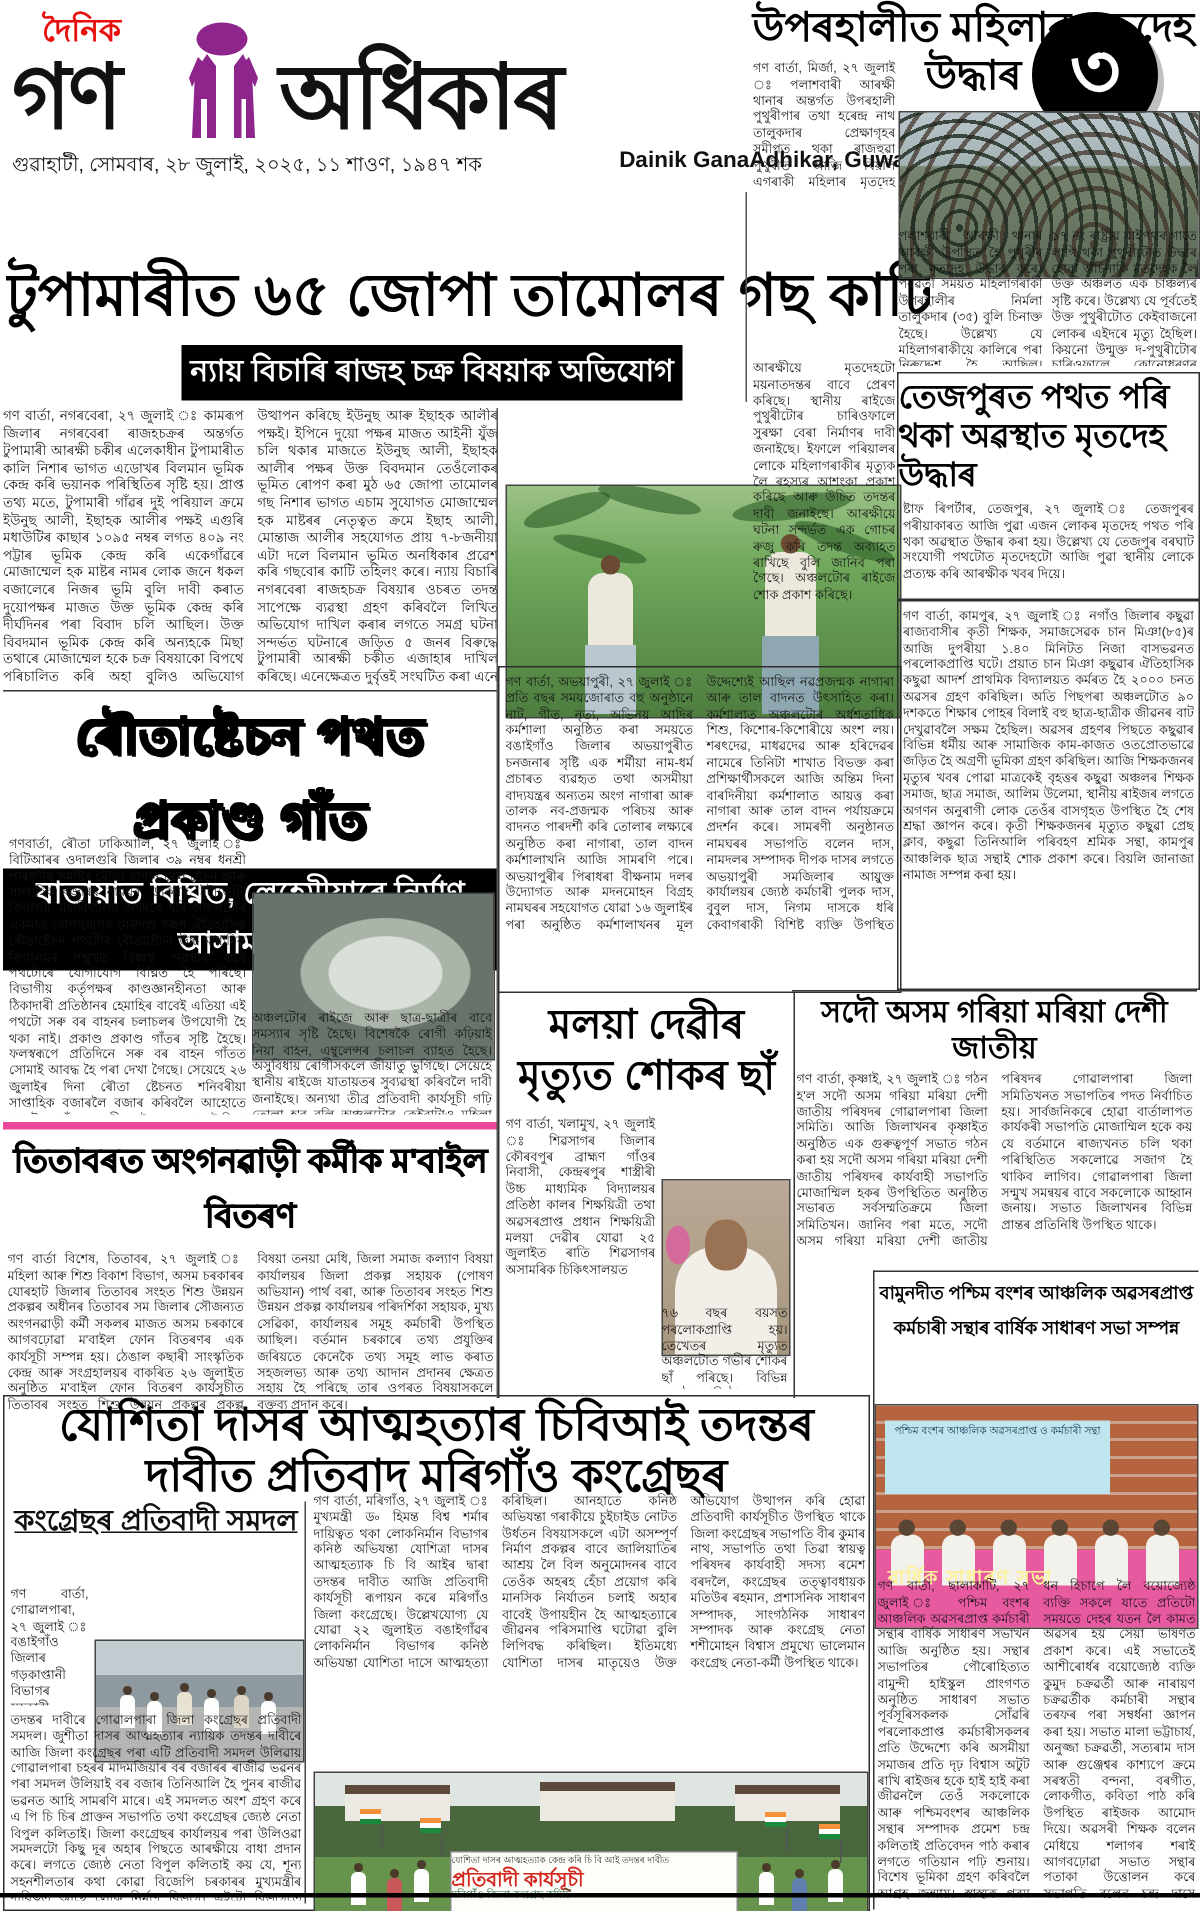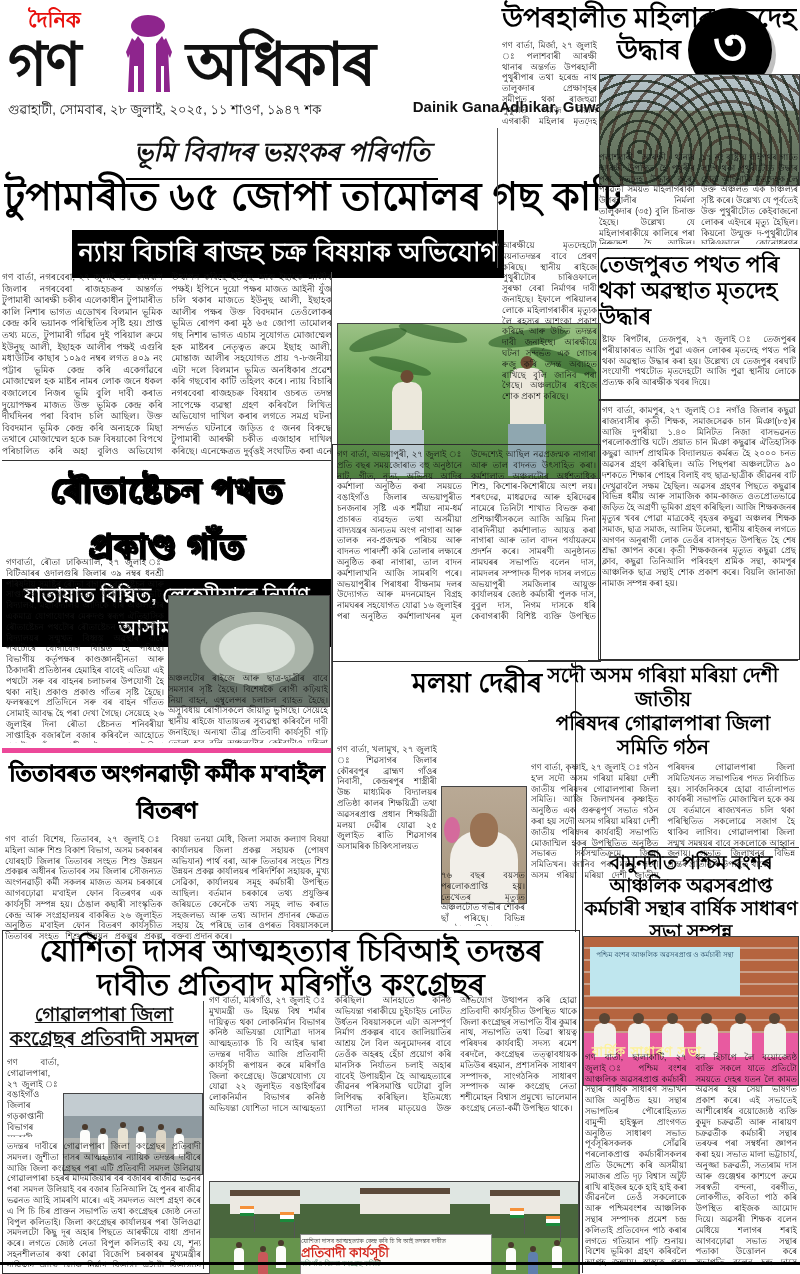--- a/index.html
+++ b/index.html
@@ -23,21 +23,21 @@
            box-shadow:4px 5px 0 #c0c0c0;color:#fff;font-size:52px;font-weight:bold;
            display:flex;align-items:center;justify-content:center;}
   #dateline-as{left:8px;top:100px;font-size:13px;}
   #dateline-en{right:6px;top:98px;font-size:15px;font-weight:bold;}
   
   #tupamari{left:2px;top:128px;width:618px;height:140px;}
   #kicker-wrap{left:0;top:4px;width:560px;text-align:center;}
   #kicker{display:inline-block;font-style:italic;font-weight:bold;font-size:26px;border-bottom:2px solid #000;padding:0 8px 2px;}
   #main-headline{left:2px;top:38px;width:616px;font-size:39px;white-space:nowrap;overflow:hidden;font-weight:bold;}
   #main-subbar-wrap{left:0;top:102px;width:572px;text-align:center;}
-  #main-subbar{display:inline-block;font-size:26px;padding:2px 6px;}
+  #main-subbar{display:inline-block;font-size:20px;padding:2px 6px;}
   #tupamari-body{left:2px;top:272px;width:330px;height:186px;}
   
   #photo-betel{left:337px;top:287px;width:262px;height:154px;
     background:linear-gradient(180deg,#9cc286 0%,#6fa75b 35%,#4e7d3f 100%);}
   .frond{position:absolute;background:rgba(32,84,30,.55);border-radius:50%;}
   .fig{position:absolute;background:#ece8dc;border-radius:10px 10px 2px 2px;}
   .fig:before{content:"";position:absolute;left:50%;top:-12px;transform:translateX(-50%);
     width:13px;height:13px;border-radius:50%;background:#6b4a33;}
   .lungi{position:absolute;background:#b9c8cf;}
   
@@ -71,35 +71,35 @@
   #routa-caption{position:absolute;left:166px;top:212px;width:160px;height:70px;}
   
   #titabar{left:2px;top:748px;width:330px;height:184px;}
   #titabar-h{font-size:22px;text-align:center;-webkit-text-stroke:.6px #000;}
   #titabar-body{margin:4px 3px 0;height:148px;}
   
   #abhayapuri{left:332px;top:444px;width:267px;height:216px;}
   #abha-h{font-size:23px;text-align:center;padding-top:2px;}
   #abha-body{margin:4px 4px 0;height:178px;}
   
-  #malaya{left:332px;top:662px;width:196px;height:270px;padding-left:46px;}
+  #malaya{left:332px;top:662px;width:196px;height:270px;}
   #malaya-h{font-size:27px;text-align:center;line-height:34px;padding-top:4px;}
   #malaya-txt{position:absolute;left:4px;top:82px;width:100px;height:182px;}
   #photo-portrait{position:absolute;left:108px;top:88px;width:84px;height:116px;
     background:linear-gradient(180deg,#b9a995 0%,#a8977f 100%);}
   .face{position:absolute;left:28px;top:26px;width:28px;height:34px;border-radius:45%;background:#9a7354;}
   .sari{position:absolute;left:8px;top:44px;width:68px;height:72px;border-radius:40% 40% 0 0;background:#f2efe9;}
   .flower{position:absolute;left:2px;top:30px;width:16px;height:26px;border-radius:50%;background:#d46a9c;}
   
   #goriya{left:528px;top:660px;width:270px;height:186px;}
   #goriya-h{font-size:20px;text-align:center;line-height:24px;padding-top:2px;}
   #goriya-body{margin:3px 3px 0;height:126px;}
   
   #bamundi{left:582px;top:847px;width:216px;height:425px;}
-  #bamundi-h{font-size:19px;text-align:center;line-height:23px;}
+  #bamundi-h{font-size:12px;text-align:center;line-height:23px;}
   #photo-banquet{position:absolute;left:0;top:52px;width:214px;height:148px;
     background:repeating-linear-gradient(180deg,#b5643f 0 10px,#caa08a 10px 12px);}
   .cyan-banner{position:absolute;left:6px;top:10px;width:150px;height:46px;background:#bfe6ee;
      font-size:7px;color:#163a57;text-align:center;line-height:9px;padding-top:3px;overflow:hidden;}
   .pink-strip{position:absolute;left:0;bottom:0;width:100%;height:52px;background:#e85aa0;}
   .pink-text{position:absolute;left:8px;bottom:22px;font-size:13px;font-weight:bold;color:#fdf29a;letter-spacing:1px;}
   .seated{position:absolute;bottom:28px;width:22px;height:34px;border-radius:8px 8px 0 0;background:#f3f1ec;}
   .seated:before{content:"";position:absolute;left:5px;top:-10px;width:11px;height:11px;border-radius:50%;background:#5a4635;}
   #bamundi-body{position:absolute;left:2px;top:204px;width:212px;height:218px;}
   
@@ -145,21 +145,20 @@
         <path d="M54 38 L48 24 L44 28 L52 44 Z" fill="#8e258d"></path>
       </svg>
     </div>
     <div class="abs" id="title2">অধিকাৰ</div>
     <div class="abs" id="pagenum">৩</div>
     <div class="abs" id="dateline-as">গুৱাহাটী, সোমবাৰ, ২৮ জুলাই, ২০২৫, ১১ শাওণ, ১৯৪৭ শক</div>
     <div class="abs" id="dateline-en">Dainik GanaAdhikar, Guwahati, Monday, 28 July, 2025</div>
   </div>
 
   <div class="abs" id="tupamari">
-    <div class="abs" id="kicker-wrap"><span id="kicker">ভূমি বিবাদৰ ভয়ংকৰ পৰিণতি</span></div>
     <div class="abs headline" id="main-headline">টুপামাৰীত ৬৫ জোপা তামোলৰ গছ কাটি তহিলং</div>
     <div class="abs" id="main-subbar-wrap"><span class="bar" id="main-subbar">ন্যায় বিচাৰি ৰাজহ চক্ৰ বিষয়াক অভিযোগ</span></div>
   </div>
   <div class="abs bodytxt cols2" id="tupamari-body">গণ বাৰ্তা, নগৰবেৰা, ২৭ জুলাই ঃ কামৰূপ জিলাৰ নগৰবেৰা ৰাজহচক্ৰৰ অন্তৰ্গত টুপামাৰী আৰক্ষী চকীৰ এলেকাধীন টুপামাৰীত কালি নিশাৰ ভাগত এডোখৰ বিলমান ভূমিক কেন্দ্ৰ কৰি ভয়ানক পৰিস্থিতিৰ সৃষ্টি হয়। প্ৰাপ্ত তথ্য মতে, টুপামাৰী গাঁৱৰ দুই পৰিয়াল ক্ৰমে ইউনুছ আলী, ইছাহক আলীৰ পক্ষই এগুৰি মধাউটিৰ কাছাৰ ১০৯৫ নম্বৰ লগত ৪০৯ নং পট্টাৰ ভূমিক কেন্দ্ৰ কৰি একেগাঁৱৰে মোজাম্মেল হক মাষ্টৰ নামৰ লোক জনে ধকল বজালেৰে নিজৰ ভূমি বুলি দাবী কৰাত দুয়োপক্ষৰ মাজত উক্ত ভূমিক কেন্দ্ৰ কৰি দীৰ্ঘদিনৰ পৰা বিবাদ চলি আছিল। উক্ত বিবদমান ভূমিক কেন্দ্ৰ কৰি অন্যহকে মিছা তথাৰে মোজাম্মেল হকে চক্ৰ বিষয়াকো বিপথে পৰিচালিত কৰি অহা বুলিও অভিযোগ উত্থাপন কৰিছে ইউনুছ আৰু ইছাহক আলীৰ পক্ষই। ইপিনে দুয়ো পক্ষৰ মাজত আইনী যুঁজ চলি থকাৰ মাজতে ইউনুছ আলী, ইছাহক আলীৰ পক্ষৰ উক্ত বিবদমান তেওঁলোকৰ ভূমিত ৰোপণ কৰা মুঠ ৬৫ জোপা তামোলৰ গছ নিশাৰ ভাগত এচাম সুযোগত মোজাম্মেল হক মাষ্টৰৰ নেতৃত্বত ক্ৰমে ইছাহ আলী, মোন্তাজ আলীৰ সহযোগত প্ৰায় ৭-৮জনীয়া এটা দলে বিলমান ভূমিত অনধিকাৰ প্ৰৱেশ কৰি গছবোৰ কাটি তহিলং কৰে। ন্যায় বিচাৰি নগৰবেৰা ৰাজহচক্ৰ বিষয়াৰ ওচৰত তদন্ত সাপেক্ষে ব্যৱস্থা গ্ৰহণ কৰিবলৈ লিখিত অভিযোগ দাখিল কৰাৰ লগতে সমগ্ৰ ঘটনা সন্দৰ্ভত ঘটনাৰে জড়িত ৫ জনৰ বিৰুদ্ধে টুপামাৰী আৰক্ষী চকীত এজাহাৰ দাখিল কৰিছে। এনেক্ষেত্ৰত দুৰ্বৃত্তই সংঘটিত কৰা এনে নিকৃষ্ট কাণ্ডৰ তদন্ত সাপেক্ষে দোষীৰ বিৰুদ্ধে শাস্তিমূলক ব্যৱস্থা গ্ৰহণৰ দাবী জনাইছে।</div>
 
   <div class="abs photo" id="photo-betel">
     <div class="frond" style="left:10px;top:8px;width:60px;height:16px;transform:rotate(-18deg);"></div>
     <div class="frond" style="left:60px;top:2px;width:70px;height:14px;transform:rotate(12deg);"></div>
     <div class="frond" style="left:150px;top:6px;width:80px;height:16px;transform:rotate(-8deg);"></div>
     <div class="frond" style="left:190px;top:30px;width:70px;height:14px;transform:rotate(20deg);"></div>
@@ -202,34 +201,34 @@
     <div class="bodytxt small cols2" id="titabar-body">গণ বাৰ্তা বিশেষ, তিতাবৰ, ২৭ জুলাই ঃ মহিলা আৰু শিশু বিকাশ বিভাগ, অসম চৰকাৰৰ যোৰহাট জিলাৰ তিতাবৰ সংহত শিশু উন্নয়ন প্ৰকল্পৰ অধীনৰ তিতাবৰ সম জিলাৰ সৌজন্যত অংগনৱাড়ী কৰ্মী সকলৰ মাজত অসম চৰকাৰে আগবঢ়োৱা ম'বাইল ফোন বিতৰণৰ এক কাৰ্যসূচী সম্পন্ন হয়। ঠেঙাল কছাৰী সাংস্কৃতিক কেন্দ্ৰ আৰু সংগ্ৰহালয়ৰ বাকৰিত ২৬ জুলাইত অনুষ্ঠিত ম'বাইল ফোন বিতৰণ কাৰ্যসূচীত তিতাবৰ সংহত শিশু উন্নয়ন প্ৰকল্পৰ প্ৰকল্প বিষয়া তনয়া মেধি, জিলা সমাজ কল্যাণ বিষয়া কাৰ্যালয়ৰ জিলা প্ৰকল্প সহায়ক (পোষণ অভিযান) পাৰ্থ বৰা, আৰু তিতাবৰ সংহত শিশু উন্নয়ন প্ৰকল্প কাৰ্যালয়ৰ পৰিদৰ্শিকা সহায়ক, মুখ্য সেৱিকা, কাৰ্যালয়ৰ সমূহ কৰ্মচাৰী উপস্থিত আছিল। বৰ্তমান চৰকাৰে তথ্য প্ৰযুক্তিৰ জৰিয়তে কেনেকৈ তথ্য সমূহ লাভ কৰাত সহজলভ্য আৰু তথ্য আদান প্ৰদানৰ ক্ষেত্ৰত সহায় হৈ পৰিছে তাৰ ওপৰত বিষয়াসকলে বক্তব্য প্ৰদান কৰে।</div>
   </div>
 
   <div class="abs box" id="abhayapuri">
     <div class="bodytxt small cols2" id="abha-body">গণ বাৰ্তা, অভয়াপুৰী, ২৭ জুলাই ঃ প্ৰতি বছৰ সময়জোৰাত বহু অনুষ্ঠানে নাট, গীত, নৃত্য, অভিনয় আদিৰ কৰ্মশালা অনুষ্ঠিত কৰা সময়তে বঙাইগাঁও জিলাৰ অভয়াপুৰীত চনজনাৰ সৃষ্টি এক শৰ্মীয়া নাম-ধৰ্ম প্ৰচাৰত ব্যৱহৃত তথা অসমীয়া বাদ্যযন্ত্ৰৰ অন্যতম অংগ নাগাৰা আৰু তালক নব-প্ৰজন্মক পৰিচয় আৰু বাদনত পাৰদৰ্শী কৰি তোলাৰ লক্ষ্যৰে অনুষ্ঠিত কৰা নাগাৰা, তাল বাদন কৰ্মশালাখনি আজি সামৰণি পৰে। অভয়াপুৰীৰ পিৰাধৰা বীক্ষনাম দলৰ উদ্যোগত আৰু মদনমোহন বিগ্ৰহ নামঘৰৰ সহযোগত যোৱা ১৬ জুলাইৰ পৰা অনুষ্ঠিত কৰ্মশালাখনৰ মূল উদ্দেশ্যেই আছিল নৱপ্ৰজন্মক নাগাৰা আৰু তাল বাদনত উৎসাহিত কৰা। কৰ্মশালাত অঞ্চলটোৰ অৰ্ধশতাধিক শিশু, কিশোৰ-কিশোৰীয়ে অংশ লয়। শৰৎদেৱ, মাধৱদেৱ আৰু হৰিদেৱৰ নামেৰে তিনিটা শাখাত বিভক্ত কৰা প্ৰশিক্ষাৰ্থীসকলে আজি অন্তিম দিনা বাৰদিনীয়া কৰ্মশালাত আয়ত্ত কৰা নাগাৰা আৰু তাল বাদন পৰ্যায়ক্ৰমে প্ৰদৰ্শন কৰে। সামৰণী অনুষ্ঠানত নামঘৰৰ সভাপতি বলেন দাস, নামদলৰ সম্পাদক দীপক দাসৰ লগতে অভয়াপুৰী সমজিলাৰ আয়ুক্ত কাৰ্যালয়ৰ জ্যেষ্ঠ কৰ্মচাৰী পুলক দাস, বুবুল দাস, নিগম দাসকে ধৰি কেবাগৰাকী বিশিষ্ট ব্যক্তি উপস্থিত থাকে। অভিভাৱকসহ শতাধিক লোকৰ উপস্থিতিত অনুষ্ঠিত সভাত শিক্ষক শৰৎ বৰনৰাই নাগাৰা, তাল সন্দৰ্ভত বিস্তৃত ব্যাখ্যা আগবঢ়ায়। কৰ্মশালাত প্ৰশিক্ষক হিচাপে টিকেন দাস, ৰূপম কলিতা, অনুপজ্যোতি দাস, নিৰ্মল কলিতা, প্ৰীতম দাস আৰু নিপন দাস, কমল দাস, তপন দাস, চন্দন দাস, সঞ্জীৱ অধিকাৰী আৰু সনৎ দাস আদিয়ে অংশ লোৱা অনুষ্ঠানত প্ৰশিক্ষাৰ্থীসকলক একোখনকৈ প্ৰশংসা পত্ৰ প্ৰদান কৰে।</div>
   </div>
 
   <div class="abs" id="malaya" style="border-left:1px solid #333;border-right:1px solid #333;">
     <div class="headline" id="malaya-h">
       <div>মলয়া দেৱীৰ</div>
+      <div>মৃত্যুত শোকৰ ছাঁ</div>
     </div>
     <div class="bodytxt small" id="malaya-txt">গণ বাৰ্তা, খলামুখ, ২৭ জুলাই ঃ শিৱসাগৰ জিলাৰ কৌৰবপুৰ ব্ৰাহ্মণ গাঁওৰ নিবাসী, কেন্দ্ৰৰপুৰ শাস্ত্ৰীৰী উচ্চ মাধ্যমিক বিদ্যালয়ৰ প্ৰতিষ্ঠা কালৰ শিক্ষয়িত্ৰী তথা অৱসৰপ্ৰাপ্ত প্ৰধান শিক্ষয়িত্ৰী মলয়া দেৱীৰ যোৱা ২৫ জুলাইত ৰাতি শিৱসাগৰ অসামৰিক চিকিৎসালয়ত</div>
     <div class="photo" id="photo-portrait">
       <div class="flower"></div>
         <div class="sari"></div>
         <div class="face"></div>
     </div>
     <div class="abs bodytxt small" style="left:108px;top:208px;width:84px;height:56px;">৭৬ বছৰ বয়সত পৰলোকপ্ৰাপ্তি হয়। তেখেতৰ মৃত্যুত অঞ্চলটোত গভীৰ শোকৰ ছাঁ পৰিছে। বিভিন্ন অনুষ্ঠান-প্ৰতিষ্ঠানে শোক প্ৰকাশ কৰি শোকসন্তপ্ত পৰিয়ালবৰ্গলৈ সমবেদনা জ্ঞাপন কৰিছে।</div>
   </div>
 
   <div class="abs" id="goriya" style="border-top:1px solid #333;">
     <div class="headline" id="goriya-h">
       <div>সদৌ অসম গৰিয়া মৰিয়া দেশী জাতীয়</div>
-      <div>পৰিষদৰ গোৱালপাৰা জিলা সমিতি গঠন</div>
     </div>
     <div class="bodytxt small cols2" id="goriya-body">গণ বাৰ্তা, কৃষ্ণাই, ২৭ জুলাই ঃ গঠন হ'ল সদৌ অসম গৰিয়া মৰিয়া দেশী জাতীয় পৰিষদৰ গোৱালপাৰা জিলা সমিতি। আজি জিলাখনৰ কৃষ্ণাইত অনুষ্ঠিত এক গুৰুত্বপূৰ্ণ সভাত গঠন কৰা হয় সদৌ অসম গৰিয়া মৰিয়া দেশী জাতীয় পৰিষদৰ কাৰ্যবাহী সভাপতি মোজাম্মিল হকৰ উপস্থিতিত অনুষ্ঠিত সভাৰত সৰ্বসম্মতিক্ৰমে জিলা সমিতিখন। জানিব পৰা মতে, সদৌ অসম গৰিয়া মৰিয়া দেশী জাতীয় পৰিষদৰ গোৱালপাৰা জিলা সমিতিখনত সভাপতিৰ পদত নিৰ্বাচিত হয়। সাৰ্বজনিকৰে হোৱা বাৰ্তালাপত কাৰ্যকৰী সভাপতি মোজাম্মিল হকে কয় যে বৰ্তমানে ৰাজ্যখনত চলি থকা পৰিস্থিতিত সকলোৱে সজাগ হৈ থাকিব লাগিব। গোৱালপাৰা জিলা সন্মুখ সমন্বয়ৰ বাবে সকলোকে আহ্বান জনায়। সভাত জিলাখনৰ বিভিন্ন প্ৰান্তৰ প্ৰতিনিধি উপস্থিত থাকে।</div>
   </div>
 
   <div class="abs" id="bamundi" style="border-top:1px solid #333;border-left:1px solid #333;">
     <div class="headline" id="bamundi-h" style="margin-top:3px;">
       <div>বামুনদীত পশ্চিম বংশৰ আঞ্চলিক অৱসৰপ্ৰাপ্ত</div>
       <div>কৰ্মচাৰী সন্থাৰ বাৰ্ষিক সাধাৰণ সভা সম্পন্ন</div>
     </div>
     <div class="photo" id="photo-banquet">
@@ -245,21 +244,20 @@
     </div>
     <div class="bodytxt small cols2" id="bamundi-body">গণ বাৰ্তা, ছালাকাটি, ২৭ জুলাই ঃ পশ্চিম বংশৰ আঞ্চলিক অৱসৰপ্ৰাপ্ত কৰ্মচাৰী সন্থাৰ বাৰ্ষিক সাধাৰণ সভাখন আজি অনুষ্ঠিত হয়। সন্থাৰ সভাপতিৰ পৌৰোহিত্যত বামুন্দী হাইস্কুল প্ৰাংগণত অনুষ্ঠিত সাধাৰণ সভাত পূৰ্বসূৰিসকলক সোঁৱৰি পৰলোকপ্ৰাপ্ত কৰ্মচাৰীসকলৰ প্ৰতি উদ্দেশ্যে কৰি অসমীয়া সমাজৰ প্ৰতি দৃঢ় বিশ্বাস অটুট ৰাখি ৰাইজৰ হকে হাই হাই কৰা জীৱনলৈ তেওঁ সকলোকে আৰু পশ্চিমবংশৰ আঞ্চলিক সন্থাৰ সম্পাদক প্ৰমেশ চন্দ্ৰ কলিতাই প্ৰতিবেদন পাঠ কৰাৰ লগতে গতিয়ান পঢ়ি শুনায়। বিশেষ ভূমিকা গ্ৰহণ কৰিবলৈ আগ্ৰহ জন্মায়। স্বাস্থ্যক পৰম ধন হিচাপে লৈ বয়োজ্যেষ্ঠ ব্যক্তি সকলে যাতে প্ৰতিটো সময়তে দেহৰ যতন লৈ কামত অৱসৰ হয় সেয়া ভাষণত প্ৰকাশ কৰে। এই সভাতেই আশীৰোৰ্ধৰ বয়োজ্যেষ্ঠ ব্যক্তি কুমুদ চক্ৰৱৰ্তী আৰু নাৰায়ণ চক্ৰৱৰ্তীক কৰ্মচাৰী সন্থাৰ তৰফৰ পৰা সম্বৰ্ধনা জ্ঞাপন কৰা হয়। সভাত মালা ভট্টাচাৰ্য, অনুজ্জা চক্ৰৱৰ্তী, সত্যৰাম দাস আৰু গুঞ্জেশ্বৰ কাশ্যপে ক্ৰমে সৰস্বতী বন্দনা, বৰগীত, লোকগীত, কবিতা পাঠ কৰি উপস্থিত ৰাইজক আমোদ দিয়ে। অৱসৰী শিক্ষক বলেন মেধিয়ে শলাগৰ শৰাই আগবঢ়োৱা সভাত সন্থাৰ পতাকা উত্তোলন কৰে সভাপতি বলেন চন্দ্ৰ দাসে আৰু বন্তি প্ৰজ্বলন কৰে অৱসৰী প্ৰধান শিক্ষক উপেন্দ্ৰ চন্দ্ৰ দাসে। আজিৰ সভাতেই পুৰণা সমিতিয়ে পদত্যাগ কৰাৰ পিছতেই বলেন চন্দ্ৰ দাসক সভাপতি, বলেন চন্দ্ৰ মেধিক উপ-সভাপতি, প্ৰমেশ চন্দ্ৰ কলিতাক সম্পাদক আৰু কল্পপ্ৰসাদ শৰ্মাক সহঃ সম্পাদক হিচাপে নিৰ্বাচিত কৰি পুনৰবাৰৰ বাবে অৰ্থাৎ ২০২৫-২৬ বৰ্ষৰ বাবে পশ্চিম বংশৰ আঞ্চলিক অৱসৰপ্ৰাপ্ত কৰ্মচাৰী সন্থাটো গঠন কৰা হয়।</div>
   </div>
 
   <div class="abs box" id="joshita">
     <div class="headline" id="joshita-h1">যোশিতা দাসৰ আত্মহত্যাৰ চিবিআই তদন্তৰ</div>
     <div class="headline" id="joshita-h2">দাবীত প্ৰতিবাদ মৰিগাঁও কংগ্ৰেছৰ</div>
 
     <div class="abs" id="goalpara">
       <div id="goalpara-sub">
-        <div>গোৱালপাৰা জিলা</div>
         <div>কংগ্ৰেছৰ প্ৰতিবাদী সমদল</div>
       </div>
       <div class="bodytxt small" id="goalpara-intro">গণ বাৰ্তা, গোৱালপাৰা, ২৭ জুলাই ঃ বঙাইগাঁও জিলাৰ গড়কাপ্তানী বিভাগৰ সহকাৰী অভিযন্তা জুশীতা দাসৰ আত্মহত্যাৰ কাৰ্যক চি বি আই</div>
       <div class="photo" id="photo-procession">
         <div class="marcher" style="left:16px;top:36px;"></div>
         <div class="marcher" style="left:34px;top:40px;"></div>
         <div class="marcher" style="left:54px;top:34px;background:#e8e2d2;"></div>
         <div class="marcher" style="left:72px;top:38px;"></div>
         <div class="marcher" style="left:92px;top:36px;background:#ddd6c6;"></div>
         <div class="marcher" style="left:110px;top:40px;"></div>

